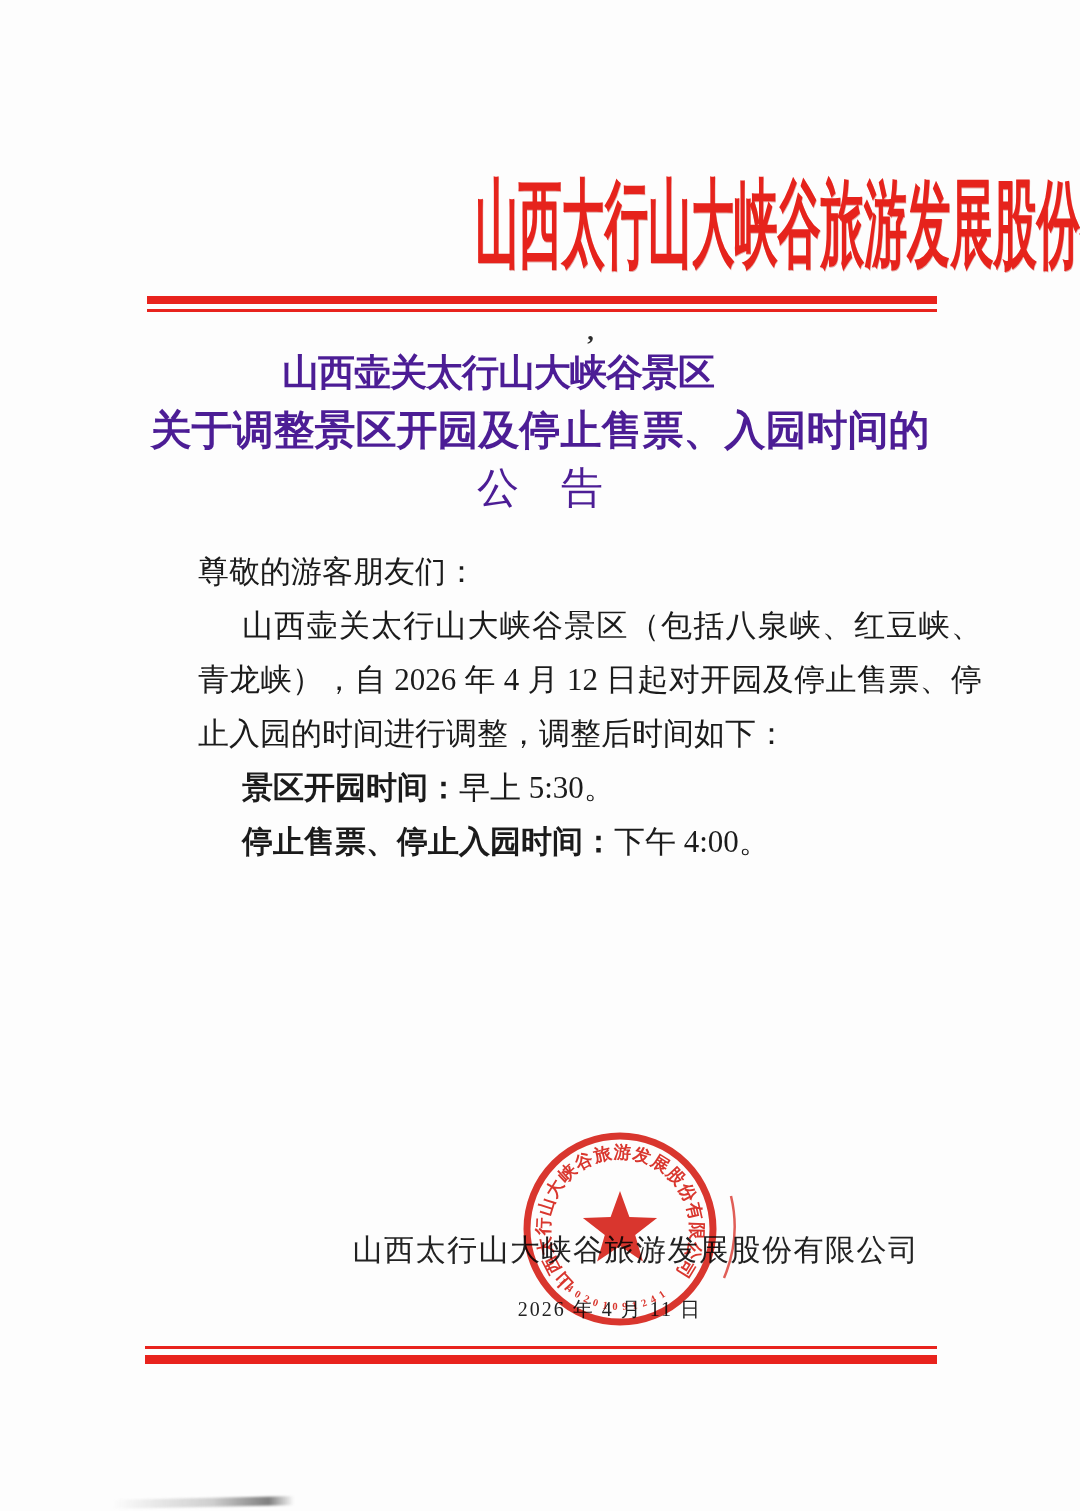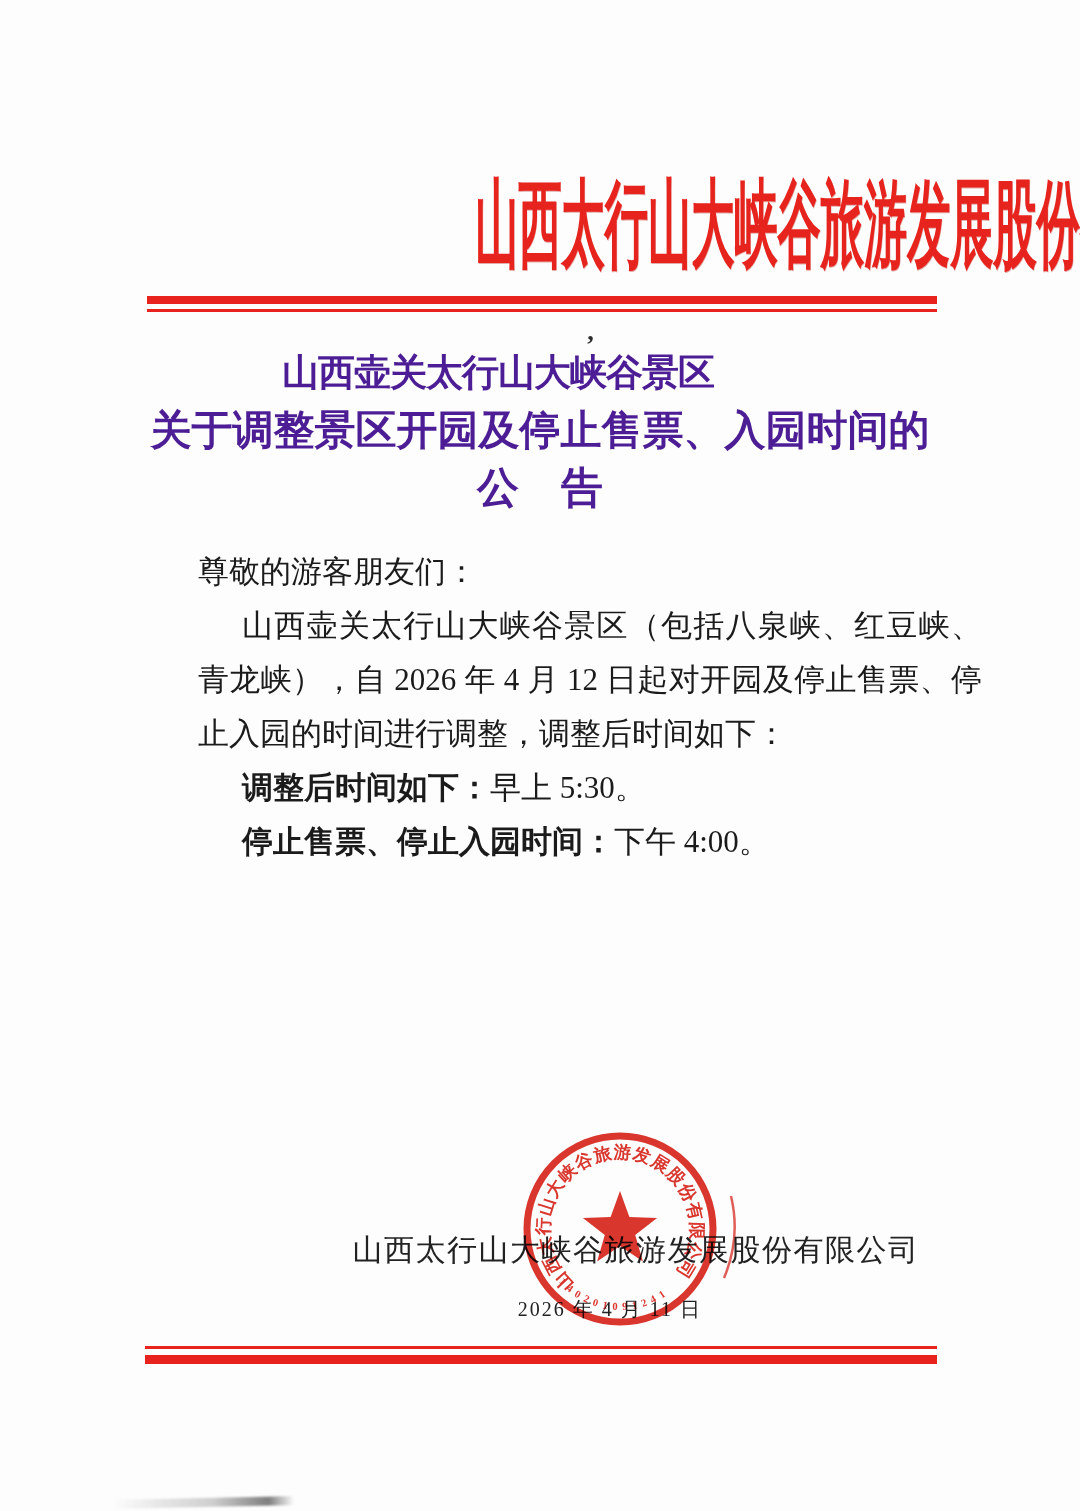--- a/index.html
+++ b/index.html
@@ -39,21 +39,21 @@
 
   .stray-mark {
     position: absolute; top: 330px; left: 586px;
     font-size: 26px; color: #2c2c2c; font-weight: 700;
   }
 
   
   .doc-title { position: absolute; top: 350px; left: 0; width: 100%; text-align: center; color: #4c1d95; }
   .doc-title .t1 { font-size: 37px; font-weight: 700; line-height: 46px; transform: translateX(-42px); letter-spacing: -1px; }
   .doc-title .t2 { font-size: 41px; font-weight: 700; line-height: 52px; margin-top: 8px; letter-spacing: 0px; text-align: center; }
-  .doc-title .t3 { font-size: 42px; font-weight: 700; line-height: 52px; margin-top: 6px; }
+  .doc-title .t3 { font-size: 42px; font-weight: 400; line-height: 52px; margin-top: 6px; }
 
   
   .body-text {
     position: absolute;
     top: 545px; left: 158px; width: 784px;
     font-size: 31px;
     line-height: 54px;
     text-align: justify;
     color: #1b1b1b;
     margin-left: 40px;
@@ -106,21 +106,21 @@
 
   <div class="doc-title">
     <div class="t1">山西壶关太行山大峡谷景区</div>
     <div class="t2">关于调整景区开园及停止售票、入园时间的</div>
     <div class="t3">公　告</div>
   </div>
 
   <div class="body-text">
     <p>尊敬的游客朋友们：</p>
     <p class="indent">山西壶关太行山大峡谷景区（包括八泉峡、红豆峡、青龙峡），自 2026 年 4 月 12 日起对开园及停止售票、停止入园的时间进行调整，调整后时间如下：</p>
-    <p class="indent"><span class="bold">调整后时间如下：</span><span>早上 5:30。</span></p>
+    <p class="indent"><span class="bold">景区开园时间：</span><span>早上 5:30。</span></p>
     <p class="indent"><span class="bold">停止售票、停止入园时间：</span><span>下午 4:00。</span></p>
   </div>
 
   <div class="closing-company">
     <span>山西太行山大峡谷旅游发展股份有限公司</span>
   </div>
   <div class="closing-date">
     <span>2026 年 4 月 11 日</span>
   </div>
 

